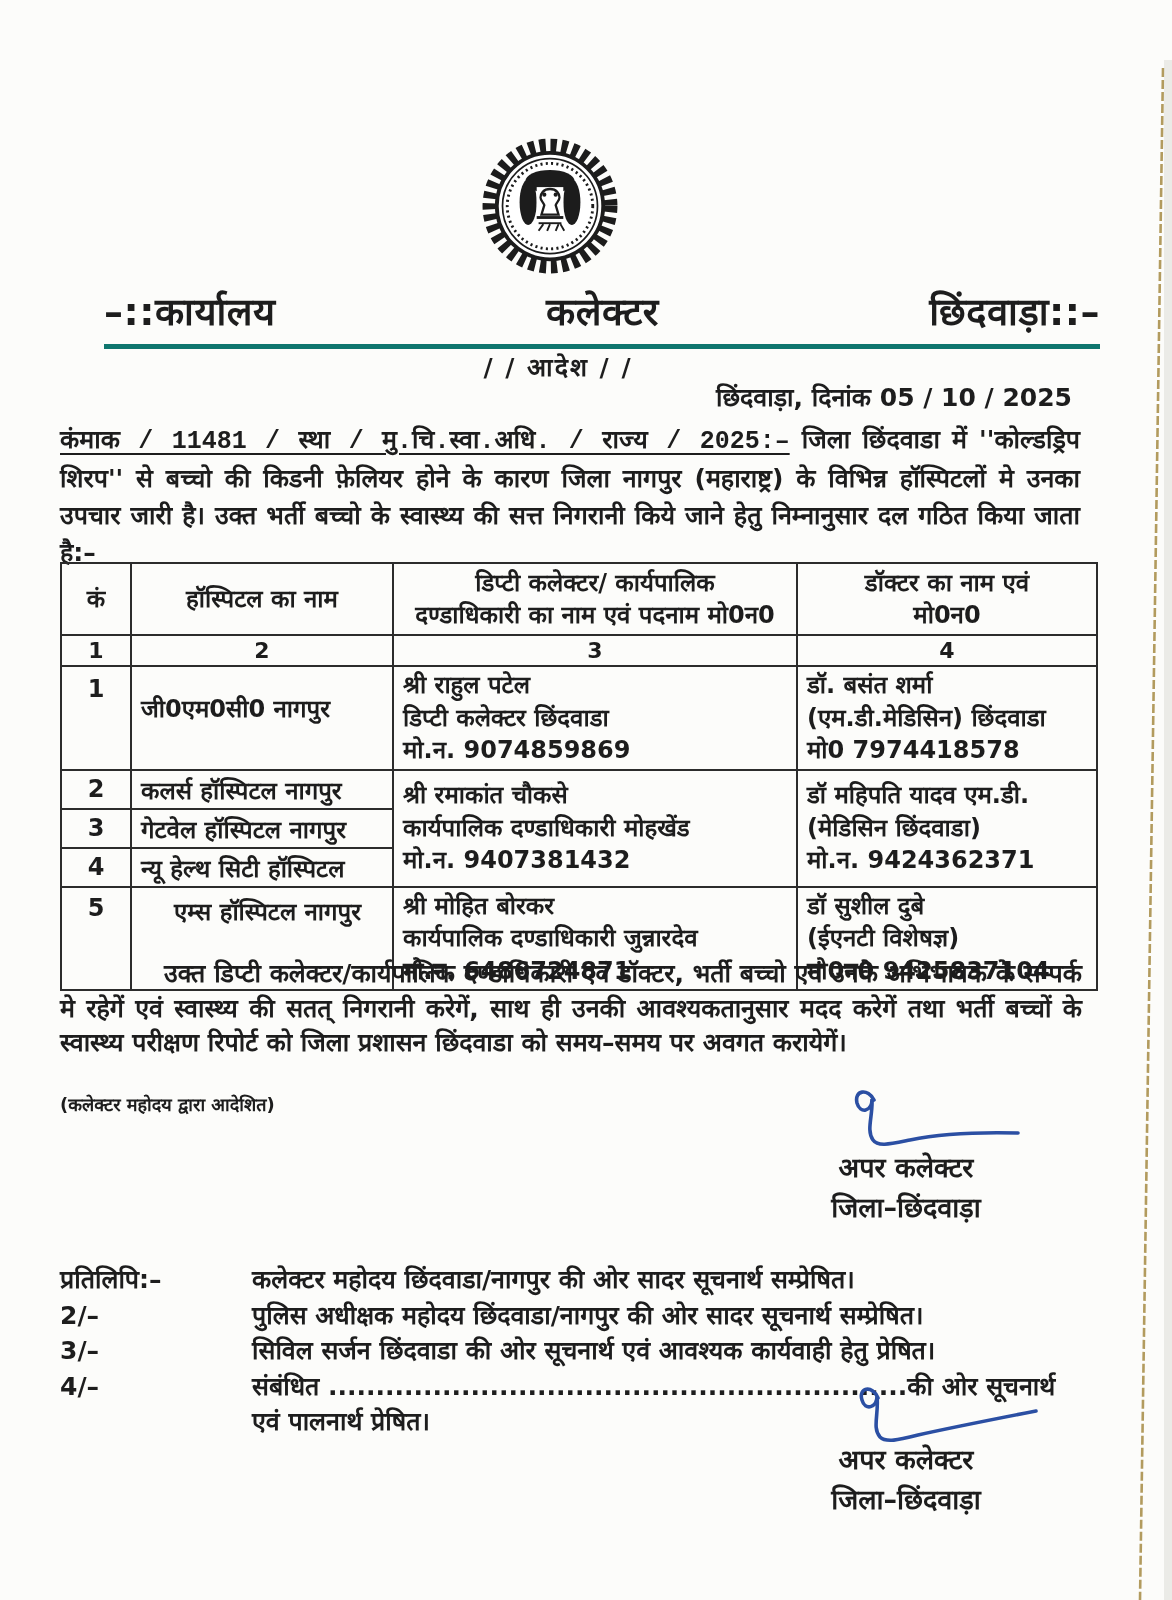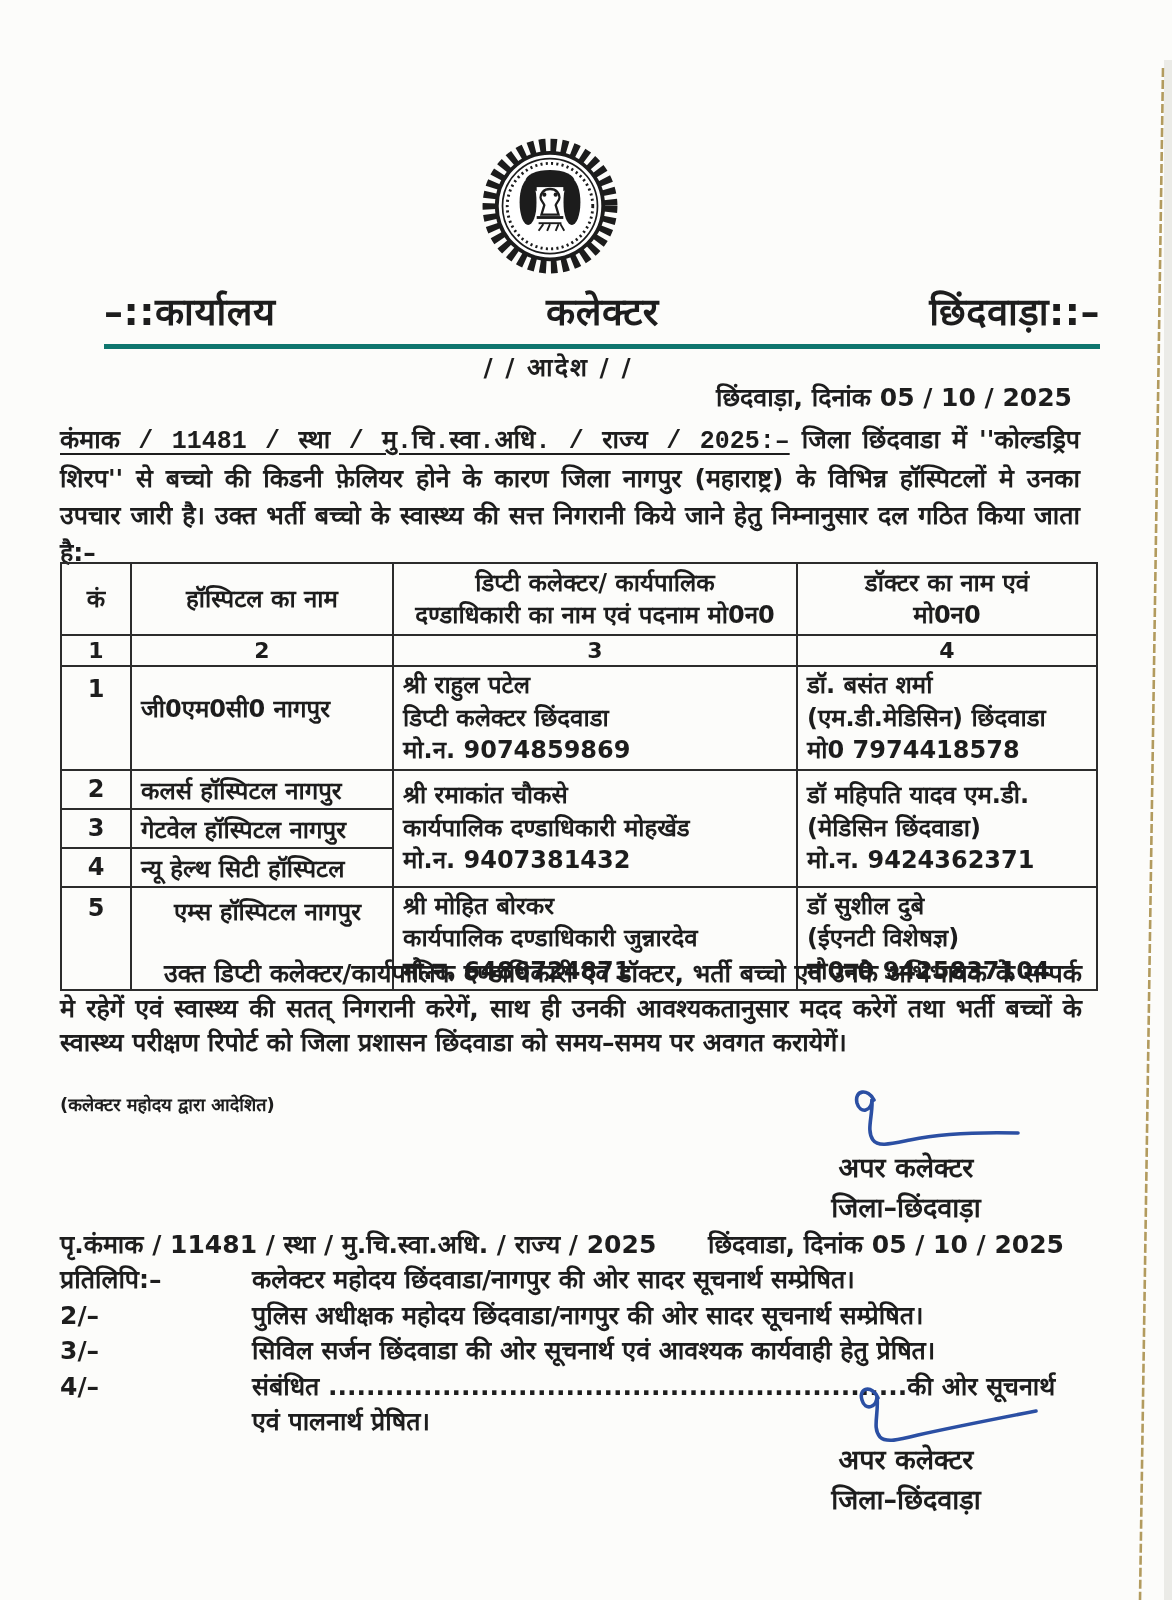--- a/index.html
+++ b/index.html
@@ -202,24 +202,20 @@
   <div class="ordered-by">(कलेक्टर महोदय द्वारा आदेशित)</div>
 
   <div class="sig-block sig-1">
     <svg class="sig-svg" width="200" height="78" viewBox="0 0 200 78">
       <path d="M46 14 C40 2 26 4 29 17 C32 28 44 26 44 13 C45 30 38 44 45 54 C50 61 62 58 82 54 C116 47 152 46 190 47" fill="none" stroke="#2b4fa3" stroke-width="3.6" stroke-linecap="round"></path>
     </svg>
     <div class="sig-line">अपर कलेक्टर</div>
     <div class="sig-line">जिला–छिंदवाड़ा</div>
   </div>
 
-  <div class="footer-ref">
-    <span>पृ.कंमाक / 11481 / स्था / मु.चि.स्वा.अधि. / राज्य / 2025</span>
-    <span>छिंदवाडा, दिनांक 05 / 10 / 2025</span>
-  </div>
 
   <div class="copies">
     <div class="copy-row">
       <span class="copy-num">प्रतिलिपि:–</span>
       <span class="copy-text">कलेक्टर महोदय छिंदवाडा/नागपुर की ओर सादर सूचनार्थ सम्प्रेषित।</span>
     </div>
     <div class="copy-row">
       <span class="copy-num">2/–</span>
       <span class="copy-text">पुलिस अधीक्षक महोदय छिंदवाडा/नागपुर की ओर सादर सूचनार्थ सम्प्रेषित।</span>
     </div>

